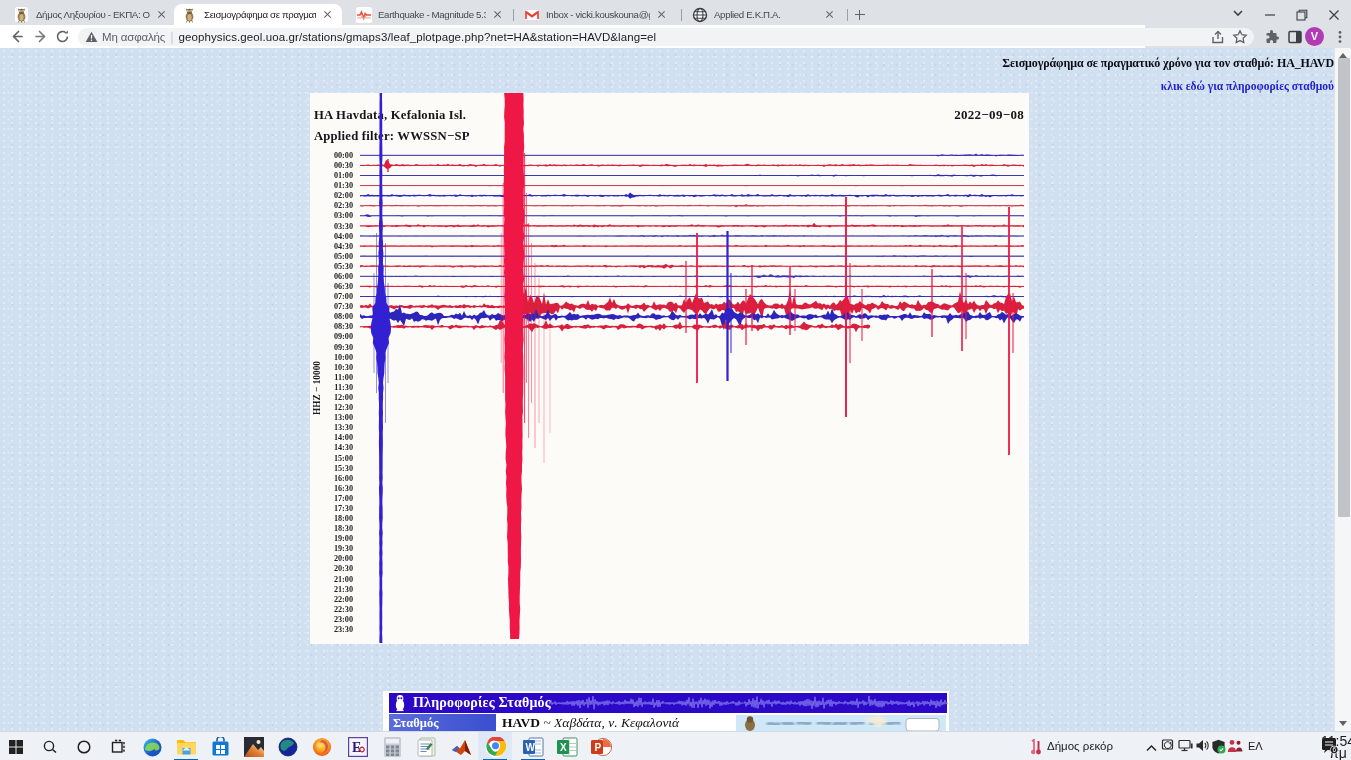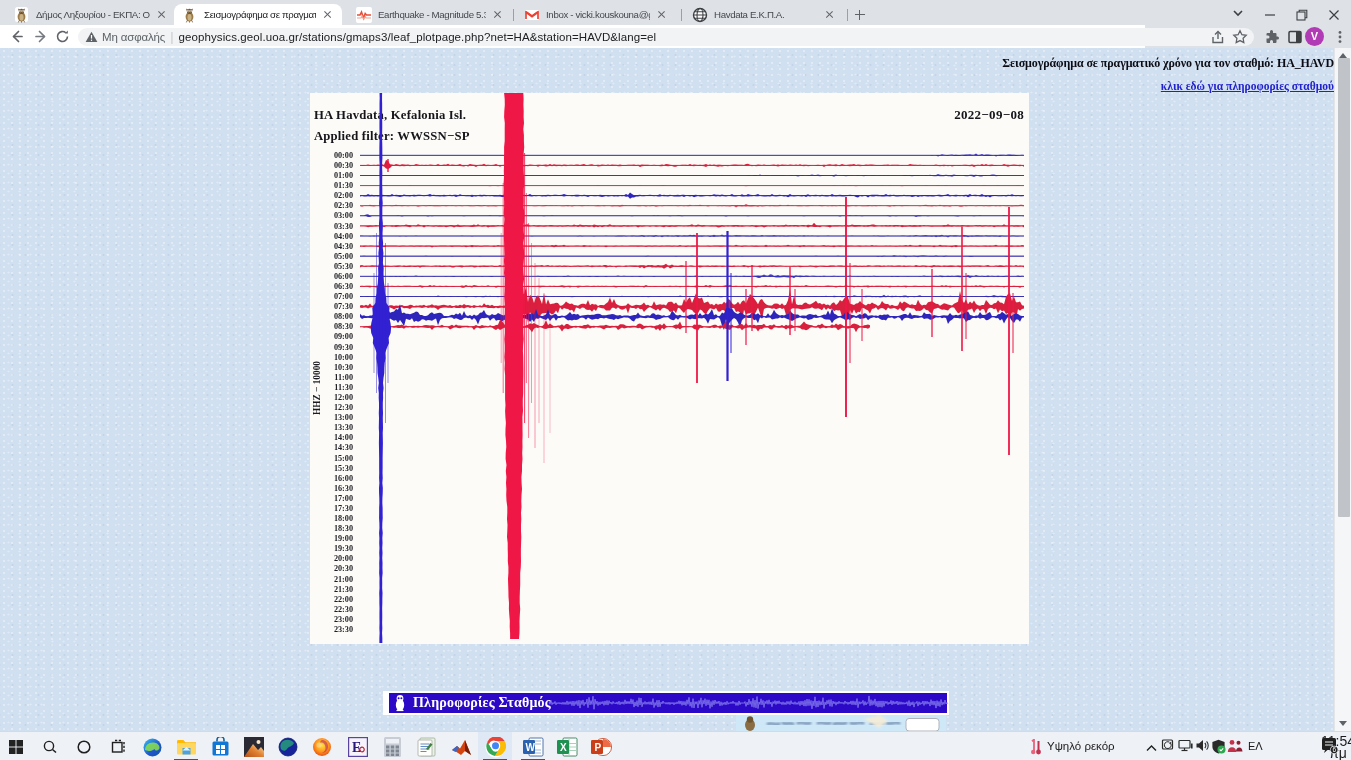--- a/index.html
+++ b/index.html
@@ -96,21 +96,21 @@
           </svg></span>
         <span class="ttl">Inbox - vicki.kouskouna@gmail.c</span>
         <span class="x"></span>
       </div>
       <div class="tab" style="left:684px;width:160px">
         <span style="flex:0 0 16px;height:16px"><svg width="16" height="16" viewBox="0 0 16 16">
             <circle cx="8" cy="8" r="6.5" fill="#fff" stroke="#3c4043" stroke-width="1.4"></circle>
             <ellipse cx="8" cy="8" rx="3" ry="6.5" fill="none" stroke="#3c4043" stroke-width="1.1"></ellipse>
             <path d="M1.5 8h13M2.4 4.8h11.2M2.4 11.2h11.2" stroke="#3c4043" stroke-width="1.1"></path>
           </svg></span>
-        <span class="ttl">Havdata Ε.Κ.Π.Α.</span>
+        <span class="ttl">Applied Ε.Κ.Π.Α.</span>
         <span class="x"></span>
       </div>
       <div class="tsep" style="left:512.5px"></div>
       <div class="tsep" style="left:680.5px"></div>
       <div class="tsep" style="left:846.5px"></div>
       <div id="newtab"></div>
       <div class="wbtn" style="left:1218px;padding:6px 13px"><svg width="14" height="14" viewBox="0 0 14 14">
           <path d="M3 5l4 4 4-4" stroke="#3c4043" stroke-width="1.6" fill="none"></path>
         </svg></div>
       <div class="wbtn" style="left:1250px;padding:7px 14px"><svg width="12" height="12" viewBox="0 0 12 12">
@@ -166,21 +166,21 @@
         </svg></div>
       <div style="position:absolute;left:1305px;top:2px;width:19px;height:19px;border-radius:10px;background:#b13bb5;color:#fff;font-size:11px;font-weight:bold;text-align:center;line-height:19px">V</div>
       <div style="position:absolute;left:1332px;top:4px"><svg width="16" height="16" viewBox="0 0 16 16">
           <circle cx="8" cy="3.4" r="1.4" fill="#5f6368"></circle>
           <circle cx="8" cy="8" r="1.4" fill="#5f6368"></circle>
           <circle cx="8" cy="12.6" r="1.4" fill="#5f6368"></circle>
         </svg></div>
     </div>
     <div id="page">
       <div class="hd" style="top:7.5px;font-size:12px;letter-spacing:-.1px;font-weight:bold">Σεισμογράφημα σε πραγματικό χρόνο για τον σταθμό: HA_HAVD</div>
-      <div class="hd" style="top:32px;font-size:11.5px;font-weight:bold"><span style="color:#2222cc;text-decoration:underline">κλικ εδώ για πληροφορίες σταθμού</span></div>
+      <div class="hd" style="top:32px;font-size:11.5px;font-weight:bold"><span style="color:#2222cc;">κλικ εδώ για πληροφορίες σταθμού</span></div>
       <div id="plot">
         <svg width="719" height="551" viewBox="0 0 719 551" style="position:absolute;left:0;top:0">
           <rect width="719" height="551" fill="#fcfbf7"></rect>
           <g font-family="Liberation Serif" fill="#15151a">
             <text x="4" y="26" font-size="12.7" font-weight="bold" letter-spacing=".2">HA Havdata, Kefalonia Isl.</text>
             <text x="4" y="47" font-size="12.7" font-weight="bold" letter-spacing=".2">Applied filter: WWSSN−SP</text>
             <text x="714" y="26" font-size="13" font-weight="bold" text-anchor="end" letter-spacing=".3">2022−09−08</text>
           </g>
           <g font-family="Liberation Serif" font-size="8.2" font-weight="bold" fill="#1c1c22">
             <text x="43" y="64.9" text-anchor="end">00:00</text>
@@ -312,20 +312,24 @@
               <circle cx="7" cy="4.5" r="3.4" fill="#fff"></circle>
               <circle cx="5.6" cy="4.2" r="1" fill="#2b09c6"></circle>
               <circle cx="8.4" cy="4.2" r="1" fill="#2b09c6"></circle>
               <path d="M3.5 16.5h7" stroke="#fff" stroke-width="1.2"></path>
             </svg></span>
           <span class="t">Πληροφορίες Σταθμός</span>
           <svg width="570" height="20" style="position:absolute;left:0;top:0">
             <polyline points="160,8.3 161,11.2 162,7.3 163,11.7 164,9.4 165,10.9 166,8.4 167,11.8 168,9.5 169,10.9 170,9.3 171,11.1 172,9.5 173,11.4 174,9.1 175,11.5 176,9.2 177,11.6 178,7.9 179,11.7 180,8.6 181,11.2 182,8.4 183,12.7 184,8.0 185,12.9 186,8.3 187,11.5 188,7.6 189,12.8 190,7.1 191,15.1 192,7.6 193,11.6 194,6.9 195,12.7 196,9.1 197,11.2 198,6.1 199,14.7 200,4.3 201,11.9 202,7.5 203,11.5 204,3.2 205,16.3 206,6.2 207,11.3 208,8.1 209,12.6 210,8.8 211,11.8 212,8.7 213,11.0 214,8.3 215,12.4 216,7.9 217,11.9 218,7.4 219,12.1 220,7.6 221,10.6 222,9.0 223,11.3 224,8.4 225,10.7 226,9.5 227,11.0 228,8.9 229,11.4 230,8.1 231,11.8 232,8.9 233,11.1 234,8.7 235,11.4 236,6.8 237,11.0 238,8.2 239,10.8 240,8.3 241,10.9 242,5.8 243,11.1 244,6.5 245,14.1 246,8.9 247,13.0 248,7.6 249,13.8 250,4.7 251,12.0 252,5.0 253,13.8 254,9.3 255,11.3 256,8.4 257,11.4 258,9.0 259,11.3 260,8.7 261,11.6 262,8.7 263,11.9 264,5.6 265,14.6 266,9.4 267,12.5 268,7.2 269,14.1 270,7.1 271,13.8 272,9.1 273,10.9 274,8.0 275,10.5 276,9.3 277,11.2 278,9.3 279,11.3 280,9.1 281,11.6 282,9.3 283,11.0 284,9.3 285,11.9 286,9.4 287,11.1 288,8.8 289,10.9 290,7.7 291,11.2 292,8.0 293,12.4 294,8.3 295,12.0 296,8.4 297,12.7 298,6.8 299,11.4 300,4.3 301,13.2 302,8.9 303,14.7 304,5.6 305,15.0 306,8.6 307,11.2 308,8.5 309,15.0 310,7.4 311,11.4 312,4.8 313,14.3 314,7.2 315,11.1 316,5.6 317,12.8 318,6.7 319,11.9 320,6.8 321,15.4 322,8.5 323,13.8 324,7.5 325,11.9 326,7.0 327,10.8 328,8.5 329,10.7 330,8.0 331,12.8 332,8.8 333,12.5 334,9.5 335,11.6 336,9.0 337,11.9 338,8.2 339,11.4 340,9.5 341,10.8 342,8.9 343,10.7 344,8.1 345,10.7 346,9.2 347,12.5 348,9.4 349,12.5 350,7.9 351,11.7 352,9.4 353,10.7 354,9.4 355,10.6 356,8.5 357,13.4 358,9.1 359,12.0 360,6.1 361,11.4 362,8.2 363,13.8 364,5.3 365,14.4 366,7.1 367,14.9 368,3.5 369,15.6 370,8.9 371,11.5 372,5.8 373,11.9 374,7.3 375,14.5 376,8.3 377,10.8 378,7.3 379,11.3 380,6.8 381,11.2 382,9.0 383,13.7 384,8.5 385,10.7 386,7.5 387,11.5 388,7.9 389,10.8 390,7.7 391,10.8 392,9.1 393,11.7 394,8.8 395,11.7 396,9.4 397,11.7 398,8.3 399,11.2 400,8.4 401,11.7 402,7.6 403,11.0 404,9.3 405,11.4 406,8.7 407,11.5 408,9.5 409,11.5 410,8.4 411,12.7 412,8.1 413,11.9 414,8.1 415,13.1 416,7.2 417,13.2 418,6.1 419,12.7 420,6.3 421,12.6 422,7.4 423,15.9 424,7.9 425,12.9 426,3.8 427,14.3 428,8.0 429,14.0 430,7.6 431,12.3 432,8.5 433,12.0 434,4.7 435,15.5 436,8.9 437,11.8 438,7.3 439,11.1 440,6.7 441,13.3 442,6.5 443,13.6 444,8.1 445,10.9 446,8.7 447,12.2 448,8.9 449,11.1 450,8.2 451,10.6 452,9.0 453,10.7 454,9.2 455,11.3 456,8.0 457,10.6 458,8.9 459,11.5 460,9.0 461,11.1 462,7.9 463,11.8 464,7.8 465,11.8 466,8.3 467,12.1 468,5.5 469,14.7 470,8.5 471,11.2 472,8.8 473,10.6 474,7.3 475,12.4 476,8.4 477,12.0 478,9.4 479,10.6 480,2.9 481,12.8 482,6.6 483,12.3 484,7.6 485,11.7 486,5.9 487,13.2 488,8.2 489,14.2 490,7.9 491,13.9 492,7.9 493,14.3 494,7.9 495,13.3 496,8.2 497,10.6 498,8.4 499,11.6 500,9.1 501,11.0 502,7.4 503,11.9 504,7.9 505,11.2 506,8.6 507,10.9 508,8.0 509,12.0 510,8.6 511,11.5 512,8.8 513,11.4 514,9.2 515,11.3 516,9.5 517,11.1 518,8.7 519,12.7 520,7.5 521,13.1 522,9.2 523,12.0 524,8.7 525,14.1 526,9.4 527,10.6 528,8.3 529,13.1 530,8.7 531,11.8 532,9.5 533,11.1 534,8.0 535,12.5 536,8.1 537,11.3 538,8.2 539,11.1 540,8.9 541,13.1 542,6.6 543,11.9 544,7.9 545,12.2 546,8.1 547,15.1 548,7.6 549,13.1 550,8.4 551,13.7 552,6.5 553,12.2 554,8.9 555,11.4 556,7.0 557,11.0 558,9.5 559,11.1" fill="none" stroke="#8d86f2" stroke-width=".8" opacity=".9"></polyline>
           </svg>
         </div>
+        <div class="trow">
+          <div class="c1">Σταθμός</div>
+          <div class="c2"><b>HAVD</b> ~ <i>Χαβδάτα, ν. Κεφαλονιά</i></div>
+        </div>
       </div>
       <div id="map"><svg width="210" height="16">
           <defs>
             <filter id="bl">
               <feGaussianBlur stdDeviation="1.1"></feGaussianBlur>
             </filter>
           </defs>
           <ellipse cx="14" cy="10" rx="5" ry="6" fill="#8a6d42"></ellipse>
           <circle cx="14" cy="4.5" r="3.2" fill="#6f5530"></circle>
           <g filter="url(#bl)" stroke="#7e99b9" stroke-width="3.2" fill="none" stroke-linecap="round">
@@ -512,21 +516,21 @@
           <text x="3.4" y="13.6" font-family="Liberation Sans" font-size="10" font-weight="bold" fill="#fff">P</text>
         </svg>
       </div>
       <div class="tund" style="left:483px;width:24px"></div>
       <div class="trico" style="left:1028px"><svg width="15" height="16" viewBox="0 0 15 16">
           <path d="M4 2.2 6 .6v12" stroke="#e8637c" stroke-width="1.8" fill="none"></path>
           <circle cx="5.2" cy="13" r="2.2" fill="#e8637c"></circle>
           <path d="M10.5 2v9" stroke="#c2314e" stroke-width="2"></path>
           <circle cx="10.5" cy="13" r="2.4" fill="#c2314e"></circle>
         </svg></div>
-      <div style="position:absolute;left:1047px;top:8px;color:#1b1b1b;font-size:11.5px">Υψηλό ρεκόρ</div>
+      <div style="position:absolute;left:1047px;top:8px;color:#1b1b1b;font-size:11.5px">Δήμος ρεκόρ</div>
       <div style="position:absolute;left:1146px;top:10px;width:10px;height:7px"><svg width="11" height="8">
           <path d="M1 6.5 5.5 2 10 6.5" stroke="#1f1f1f" stroke-width="1.4" fill="none"></path>
         </svg></div>
       <div class="trico" style="left:1160px"><svg width="15" height="14" viewBox="0 0 15 14">
           <rect x="2.5" y="1" width="10" height="9" rx="1" fill="none" stroke="#2a2a2a" stroke-width="1.2"></rect>
           <path d="M9.5 3.2a3.4 3.4 0 1 0 1.4 1.6" fill="none" stroke="#2a2a2a" stroke-width="1"></path>
           <path d="M11.3 2.6l-.2 2.3-2.2-.5z" fill="#2a2a2a"></path>
         </svg></div>
       <div class="trico" style="left:1178px"><svg width="15" height="13" viewBox="0 0 15 13">
           <rect x="1" y="1.5" width="11" height="7.5" rx=".8" fill="none" stroke="#2a2a2a" stroke-width="1.2"></rect>

